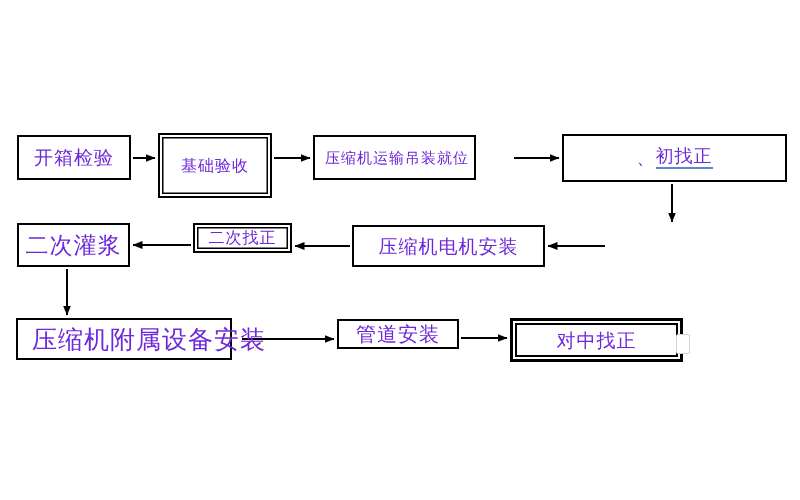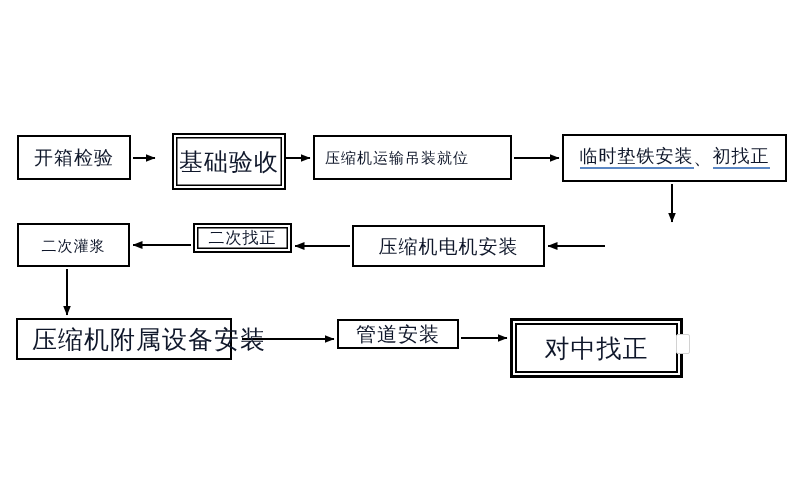--- a/index.html
+++ b/index.html
@@ -3,21 +3,21 @@
 <meta charset="utf-8">
 <style>
   html, body { margin: 0; padding: 0; background: #ffffff; }
   .canvas {
     position: relative;
     width: 800px;
     height: 500px;
     background: #ffffff;
     overflow: hidden;
     font-family: "Liberation Sans", sans-serif;
-    color: #0f172a;
+    color: #6d28d9;
   }
   .arrows {
     position: absolute;
     left: 0; top: 0;
     width: 800px; height: 500px;
     pointer-events: none;
   }
   .node {
     position: absolute;
     box-sizing: border-box;
@@ -72,38 +72,37 @@
     <line x1="605" y1="246" x2="548" y2="246" stroke="#000" stroke-width="2" marker-end="url(#ah)"></line>
     <line x1="350" y1="246" x2="295" y2="246" stroke="#000" stroke-width="2" marker-end="url(#ah)"></line>
     <line x1="191" y1="245" x2="133" y2="245" stroke="#000" stroke-width="2" marker-end="url(#ah)"></line>
     <line x1="67" y1="269" x2="67" y2="315" stroke="#000" stroke-width="2" marker-end="url(#ah)"></line>
     <line x1="242" y1="339" x2="334" y2="339" stroke="#000" stroke-width="2" marker-end="url(#ah)"></line>
     <line x1="461" y1="338" x2="507" y2="338" stroke="#000" stroke-width="2" marker-end="url(#ah)"></line>
   </svg>
 
   <div class="node" style="left:17px; top:135px; width:114px; height:45px; font-size:19px;">开箱检验</div>
 
-  <div class="node double" style="left:172px; top:133px; width:114px; height:57px; font-size:24px;">基础验收</div>
+  <div class="node double" style="left:158px; top:133px; width:114px; height:65px; font-size:16px;">基础验收</div>
 
-  <div class="node align-left" style="left:313px; top:135px; width:199px; height:45px; font-size:15px;padding-left:10px;">压缩机运输吊装就位</div>
+  <div class="node align-left" style="left:313px; top:135px; width:163px; height:45px; font-size:15px;padding-left:10px;">压缩机运输吊装就位</div>
 
   <div class="node" style="left:562px; top:134px; width:225px; height:48px; font-size:18px;">
-    <span class="u">临时垫铁安装</span>
       <span>、</span>
       <span class="u">初找正</span>
   </div>
 
-  <div class="node" style="left:17px; top:223px; width:113px; height:44px; font-size:15px;">二次灌浆</div>
+  <div class="node" style="left:17px; top:223px; width:113px; height:44px; font-size:23px;">二次灌浆</div>
 
   <div class="node double" style="left:193px; top:223px; width:99px; height:30px; font-size:16px;">二次找正</div>
 
   <div class="node" style="left:352px; top:225px; width:193px; height:42px; font-size:19px;">压缩机电机安装</div>
 
 
   <div class="node align-left" style="left:16px; top:318px; width:216px; height:42px; font-size:25px;">压缩机附属设备安装</div>
 
   <div class="node" style="left:337px; top:319px; width:122px; height:30px; font-size:20px;">管道安装</div>
 
-  <div class="node double-bold" style="left:510px; top:318px; width:173px; height:60px; font-size:25px;">对中找正</div>
+  <div class="node double-bold" style="left:510px; top:318px; width:173px; height:44px; font-size:19px;">对中找正</div>
 
   <div class="wm-artifact"></div>
 
 </div>
 
 </body></html>

